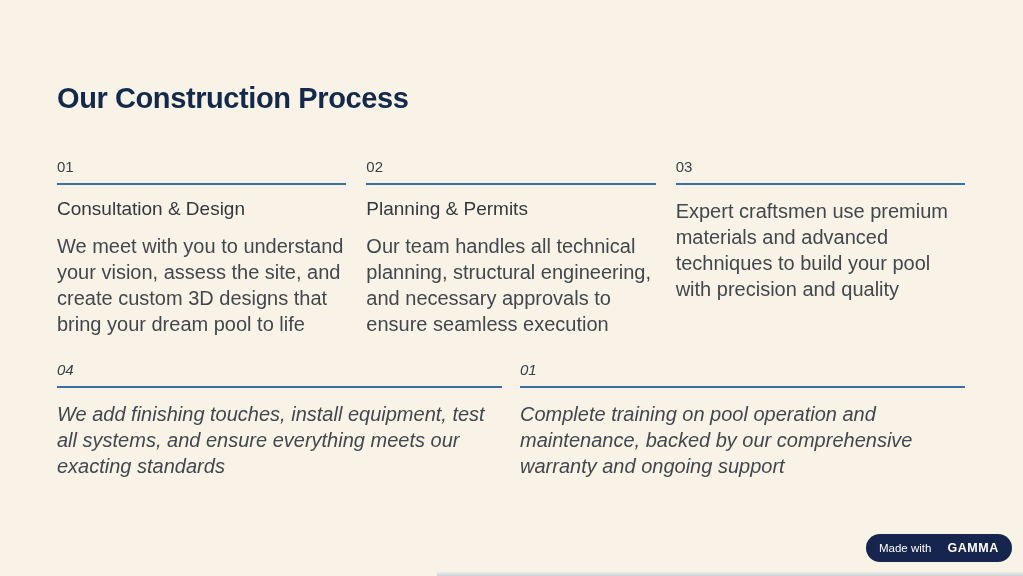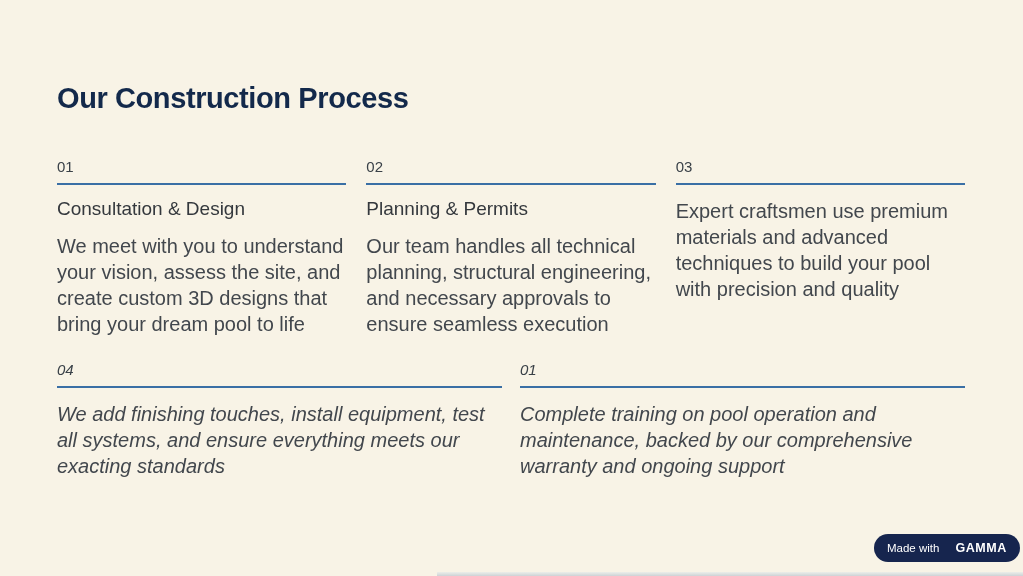--- a/index.html
+++ b/index.html
@@ -56,21 +56,21 @@
     color: #34383D;
   }
   .step-description {
     margin-top: 13px;
     font-size: 20px;
     line-height: 26px;
     color: #42474D;
   }
   .gamma-badge {
     position: absolute;
-    right: 3px;
+    right: 11px;
     top: 534px;
     height: 28px;
     padding: 0 13px;
     border-radius: 14px;
     background: #16254E;
     display: flex;
     align-items: center;
     color: #FFFFFF;
     cursor: pointer;
     text-decoration: none;

